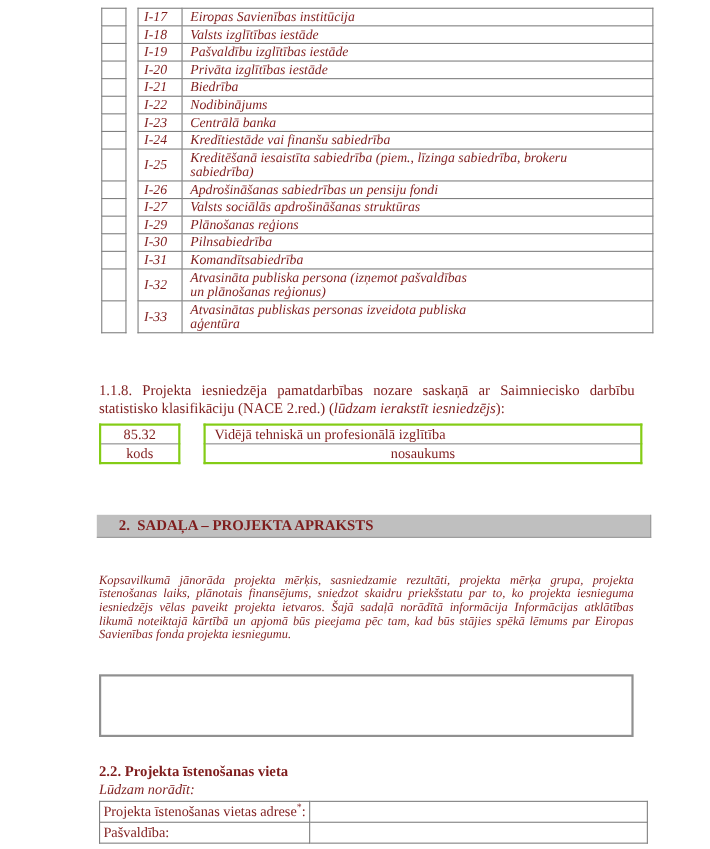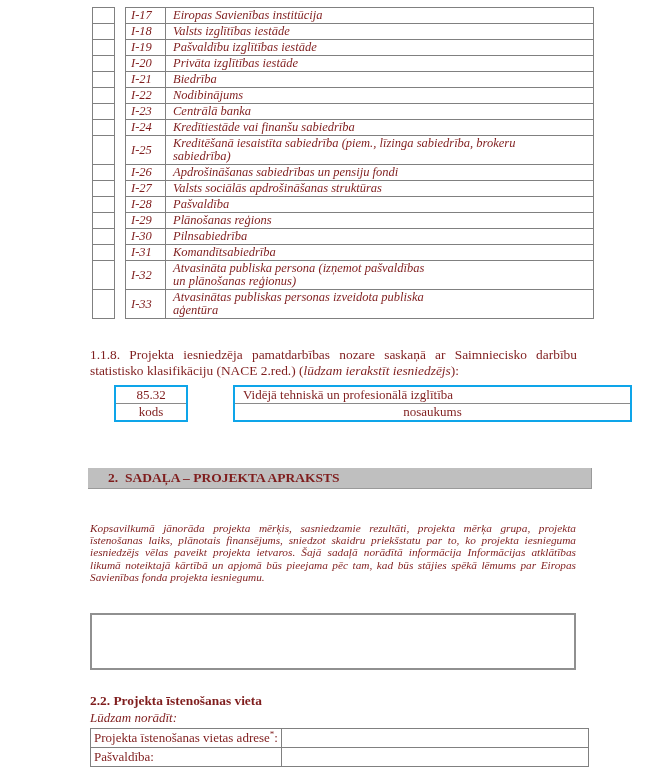--- a/index.html
+++ b/index.html
@@ -19,21 +19,21 @@
   .legal-table tr { height:16px; }
   .legal-table tr.tall { height:29px; }
 
   
   .s118 { position:absolute; left:90px; top:347px; width:487px;
           font-size:13.4px; line-height:15.5px; text-align:justify; }
   .it { font-style:italic; }
 
   
   .nace { position:absolute; left:90px; top:385px; display:flex; gap:21px; }
-  .nace table { border-collapse:collapse; border:2px solid #0ea5e9;margin-left:24px; }
+  .nace table { border-collapse:collapse; border:2px solid #84cc16; }
   .nace td { border:1px solid #8a8a8a; height:15px; font-size:13px; text-align:center; padding:0 2px; }
   .nace .code-col { width:66px; }
   .nace .name-col { width:385px; }
   .nace td.name-val { text-align:left; padding-left:8px; }
 
   
   .sec2bar { position:absolute; left:88px; top:468px; width:483px; height:20px;
              background:#bfbfbf; border-right:1px solid #9a9a9a; border-bottom:1px solid #9a9a9a;
              font-weight:bold; font-size:13.5px; line-height:20px; padding-left:20px; white-space:pre; }
 
@@ -125,26 +125,20 @@
     </tr>
         <tr>
       <td class="cb"></td>
       <td class="gap"></td>
       <td class="code">I-27</td>
       <td class="desc">Valsts sociālās apdrošināšanas struktūras</td>
     </tr>
         <tr>
       <td class="cb"></td>
       <td class="gap"></td>
-      <td class="code">I-28</td>
-      <td class="desc">Pašvaldība</td>
-    </tr>
-        <tr>
-      <td class="cb"></td>
-      <td class="gap"></td>
       <td class="code">I-29</td>
       <td class="desc">Plānošanas reģions</td>
     </tr>
         <tr>
       <td class="cb"></td>
       <td class="gap"></td>
       <td class="code">I-30</td>
       <td class="desc">Pilnsabiedrība</td>
     </tr>
         <tr>

